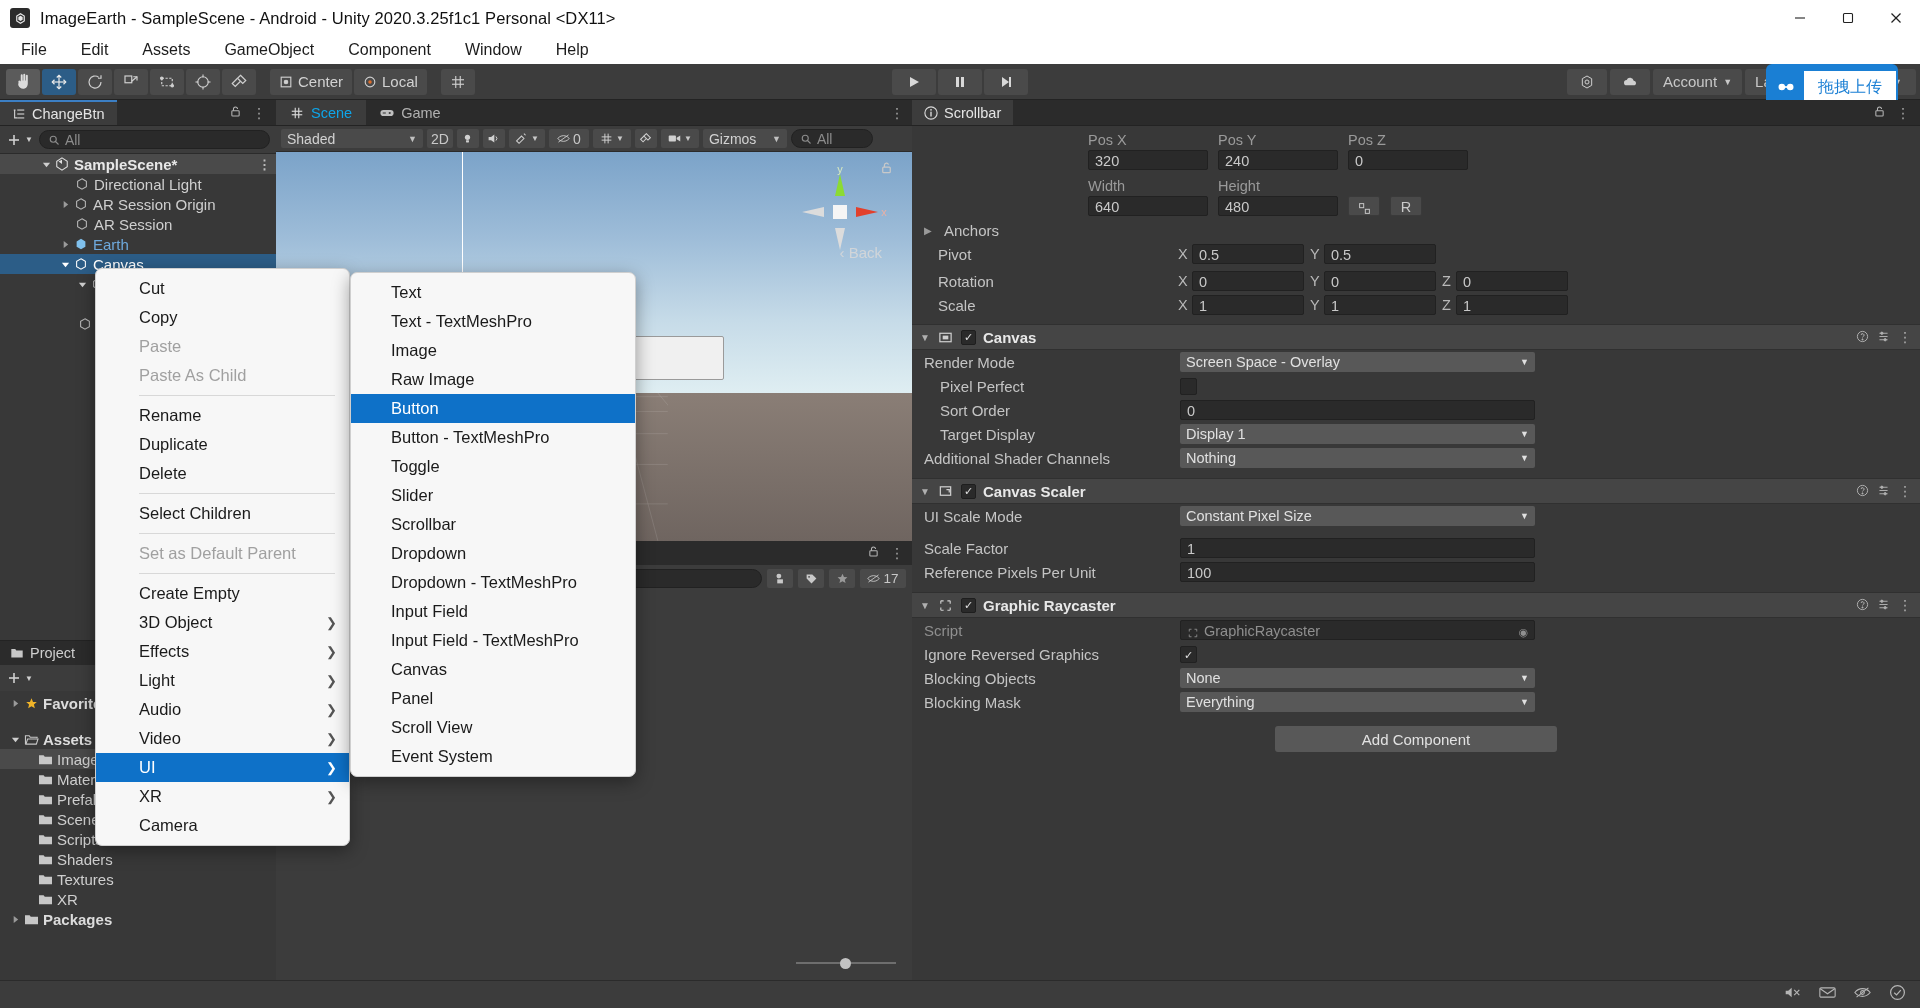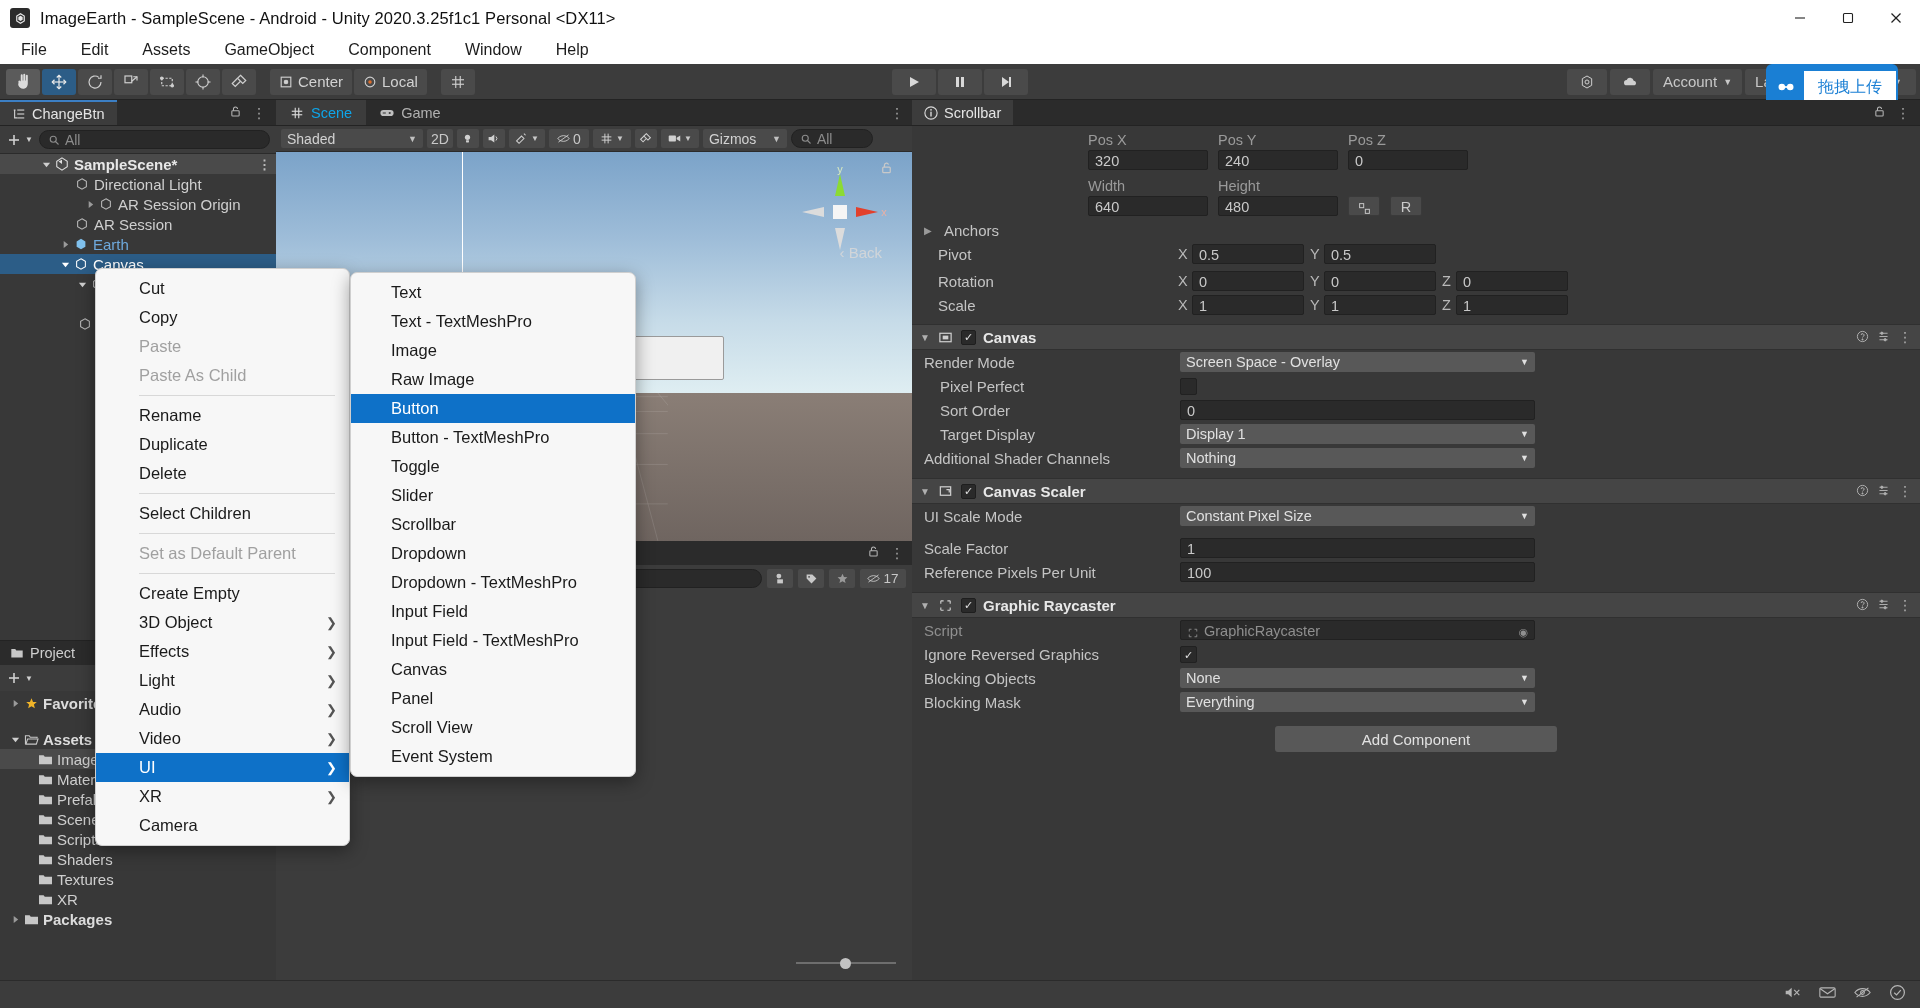--- a/index.html
+++ b/index.html
@@ -494,21 +494,21 @@
         <span class="dots">⋮</span>
       </div>
       <div class="hrow" style="padding-left:73px">
         <span class="gicon">
             <svg viewBox="0 0 16 16" fill="none" stroke="#b9b9b9" stroke-width="1.2">
               <path d="M8 2l5 3v6l-5 3-5-3V5z"></path>
             </svg>
           </span>
         <span class="hlabel">Directional Light</span>
       </div>
-      <div class="hrow" style="padding-left:84px">
+      <div class="hrow" style="padding-left:59px">
         <span class="tw">
             <svg viewBox="0 0 10 10" fill="#9a9a9a">
               <polygon points="3,1 8,5 3,9"></polygon>
             </svg>
           </span>
         <span class="gicon">
             <svg viewBox="0 0 16 16" fill="none" stroke="#b9b9b9" stroke-width="1.2">
               <path d="M8 2l5 3v6l-5 3-5-3V5z"></path>
             </svg>
           </span>

